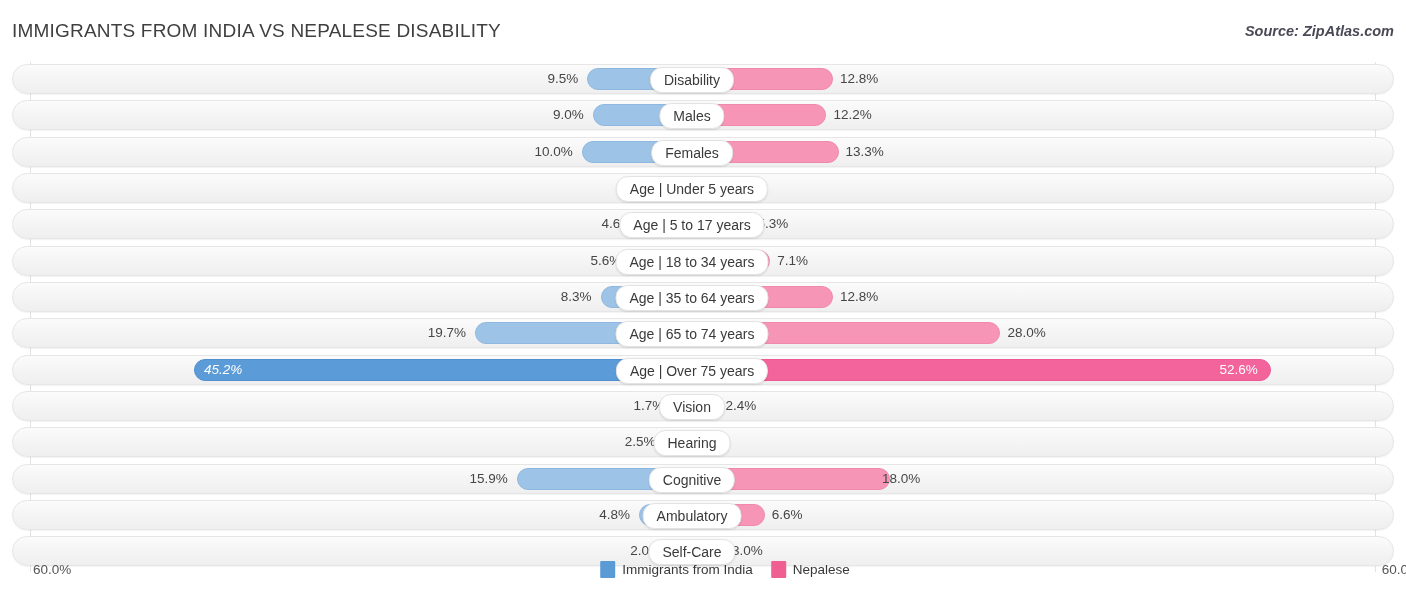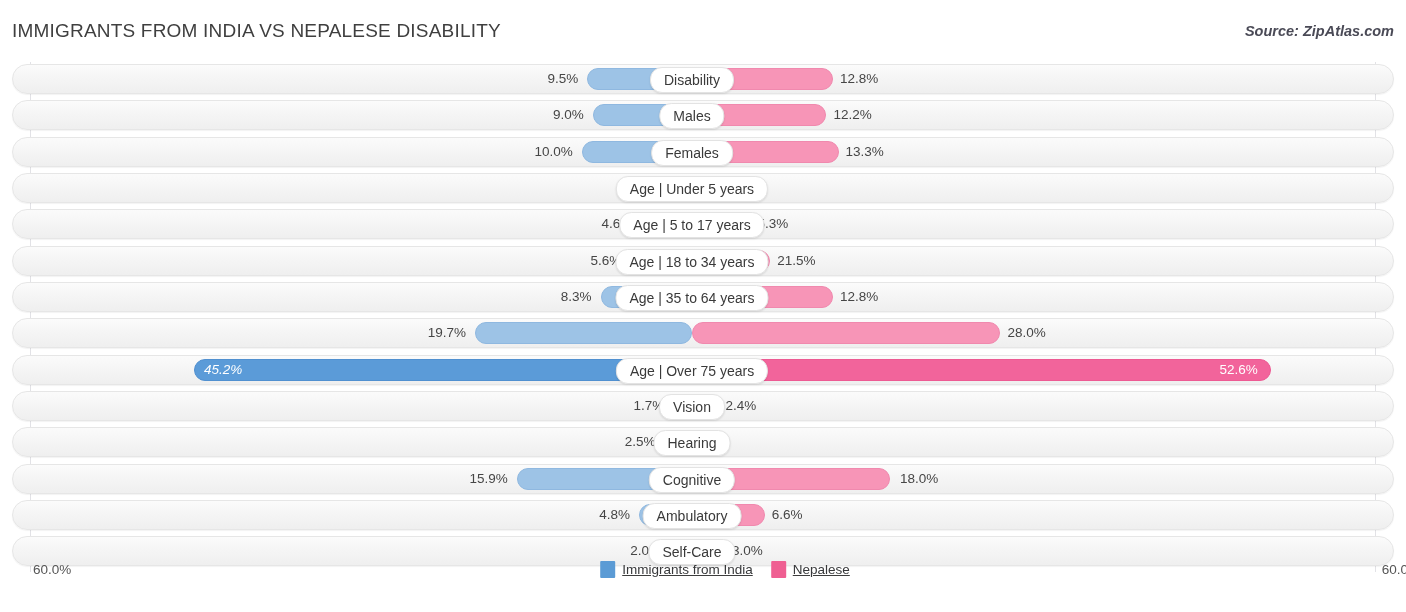--- a/index.html
+++ b/index.html
@@ -156,21 +156,20 @@
     transform: translateX(-50%);
     display: flex;
     align-items: center;
     gap: 18px;
     white-space: nowrap;
   }
   .legend-item {
     display: flex;
     align-items: center;
     gap: 7px;
-    text-decoration: underline;
   }
   .swatch {
     width: 15px;
     height: 17px;
     border-radius: 1px;
   }
   .legend-text {
     font-size: 13.5px;
     color: #37383a;
   }
@@ -219,35 +218,36 @@
         <div class="bar bar-left" style="left: 628.323px; width: 50.6767px;"></div>
         <div class="bar bar-right" style="left: 679px; width: 58.3883px;"></div>
         <div class="val val-left" style="right: 760.677px;">4.6%</div>
         <div class="val val-right" style="left: 744.388px;">5.3%</div>
         <div class="center-label" style="left: 679px;">Age | 5 to 17 years</div>
       </div>
       <div class="row" style="top: 183.6px;">
         <div class="bar bar-left" style="left: 617.307px; width: 61.6933px;"></div>
         <div class="bar bar-right" style="left: 679px; width: 78.2183px;"></div>
         <div class="val val-left" style="right: 771.693px;">5.6%</div>
-        <div class="val val-right" style="left: 764.218px;">21.5%</div>
+        <div class="val val-right" style="left: 764.218px;">7.1%</div>
         <div class="center-label" style="left: 679px;">Age | 18 to 34 years</div>
       </div>
       <div class="row" style="top: 219.92px;">
         <div class="bar bar-left" style="left: 587.562px; width: 91.4383px;"></div>
         <div class="bar bar-right" style="left: 679px; width: 141.013px;"></div>
         <div class="val val-left" style="right: 801.438px;">8.3%</div>
         <div class="val val-right" style="left: 827.013px;">12.8%</div>
         <div class="center-label" style="left: 679px;">Age | 35 to 64 years</div>
       </div>
       <div class="row" style="top: 256.24px;">
         <div class="bar bar-left" style="left: 461.972px; width: 217.028px;"></div>
         <div class="bar bar-right" style="left: 679px; width: 308.467px;"></div>
         <div class="val val-left" style="right: 927.028px;">19.7%</div>
         <div class="val val-right" style="left: 994.467px;">28.0%</div>
+        <div class="center-label" style="left: 679px;">Age | 65 to 74 years</div>
       </div>
       <div class="row highlight" style="top: 292.56px;">
         <div class="bar bar-left" style="left: 181.047px; width: 497.953px;"></div>
         <div class="bar bar-right" style="left: 679px; width: 579.477px;"></div>
         <div class="val val-left inset" style="left: 191.047px; text-align: left; font-style: italic;">45.2%</div>
         <div class="val val-right inset" style="left: 1206.48px;">52.6%</div>
         <div class="center-label" style="left: 679px;">Age | Over 75 years</div>
       </div>
       <div class="row" style="top: 328.88px;">
         <div class="bar bar-left" style="left: 660.272px; width: 18.7283px;"></div>
@@ -260,21 +260,21 @@
         <div class="bar bar-left" style="left: 651.458px; width: 27.5417px;"></div>
         <div class="bar bar-right" style="left: 679px; width: 36.355px;"></div>
         <div class="val val-left" style="right: 737.542px;">2.5%</div>
         <div class="val val-right" style="left: 722.355px; margin-top: 32px;">3.3%</div>
         <div class="center-label" style="left: 679px;">Hearing</div>
       </div>
       <div class="row" style="top: 401.52px;">
         <div class="bar bar-left" style="left: 503.835px; width: 175.165px;"></div>
         <div class="bar bar-right" style="left: 679px; width: 198.3px;"></div>
         <div class="val val-left" style="right: 885.165px;">15.9%</div>
-        <div class="val val-right" style="left: 887px;">18.0%</div>
+        <div class="val val-right" style="left: 869px;">18.0%</div>
         <div class="center-label" style="left: 679px;">Cognitive</div>
       </div>
       <div class="row" style="top: 437.84px;">
         <div class="bar bar-left" style="left: 626.12px; width: 52.88px;"></div>
         <div class="bar bar-right" style="left: 679px; width: 72.71px;"></div>
         <div class="val val-left" style="right: 762.88px;">4.8%</div>
         <div class="val val-right" style="left: 758.71px;">6.6%</div>
         <div class="center-label" style="left: 679px;">Ambulatory</div>
       </div>
       <div class="row" style="top: 474.16px;">

